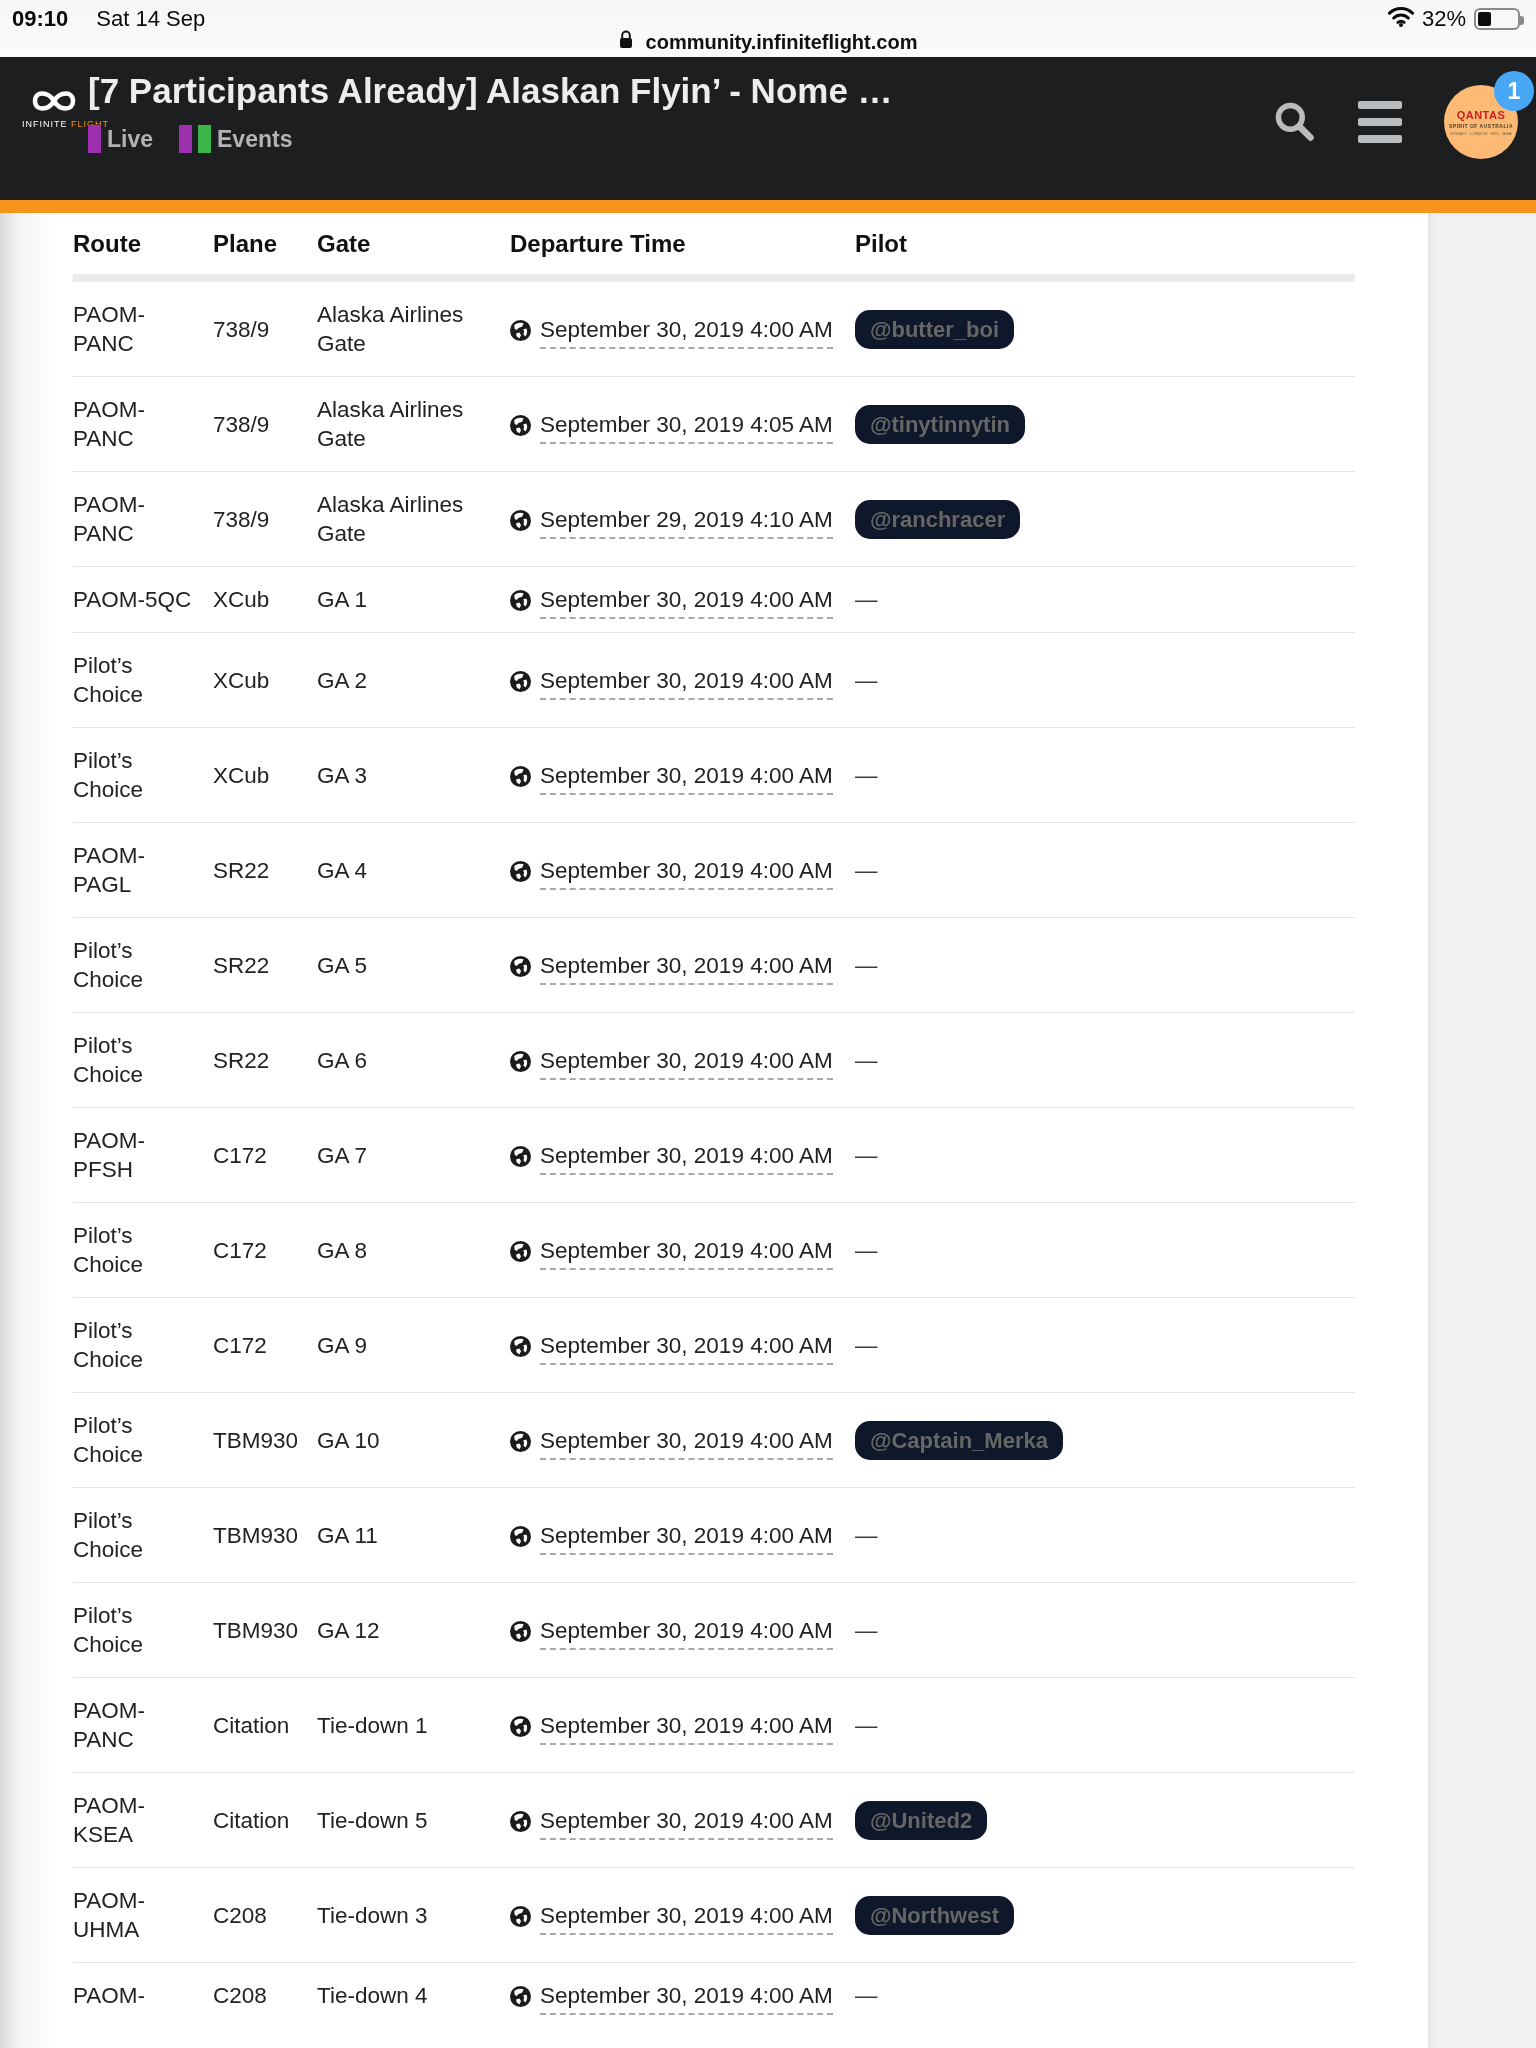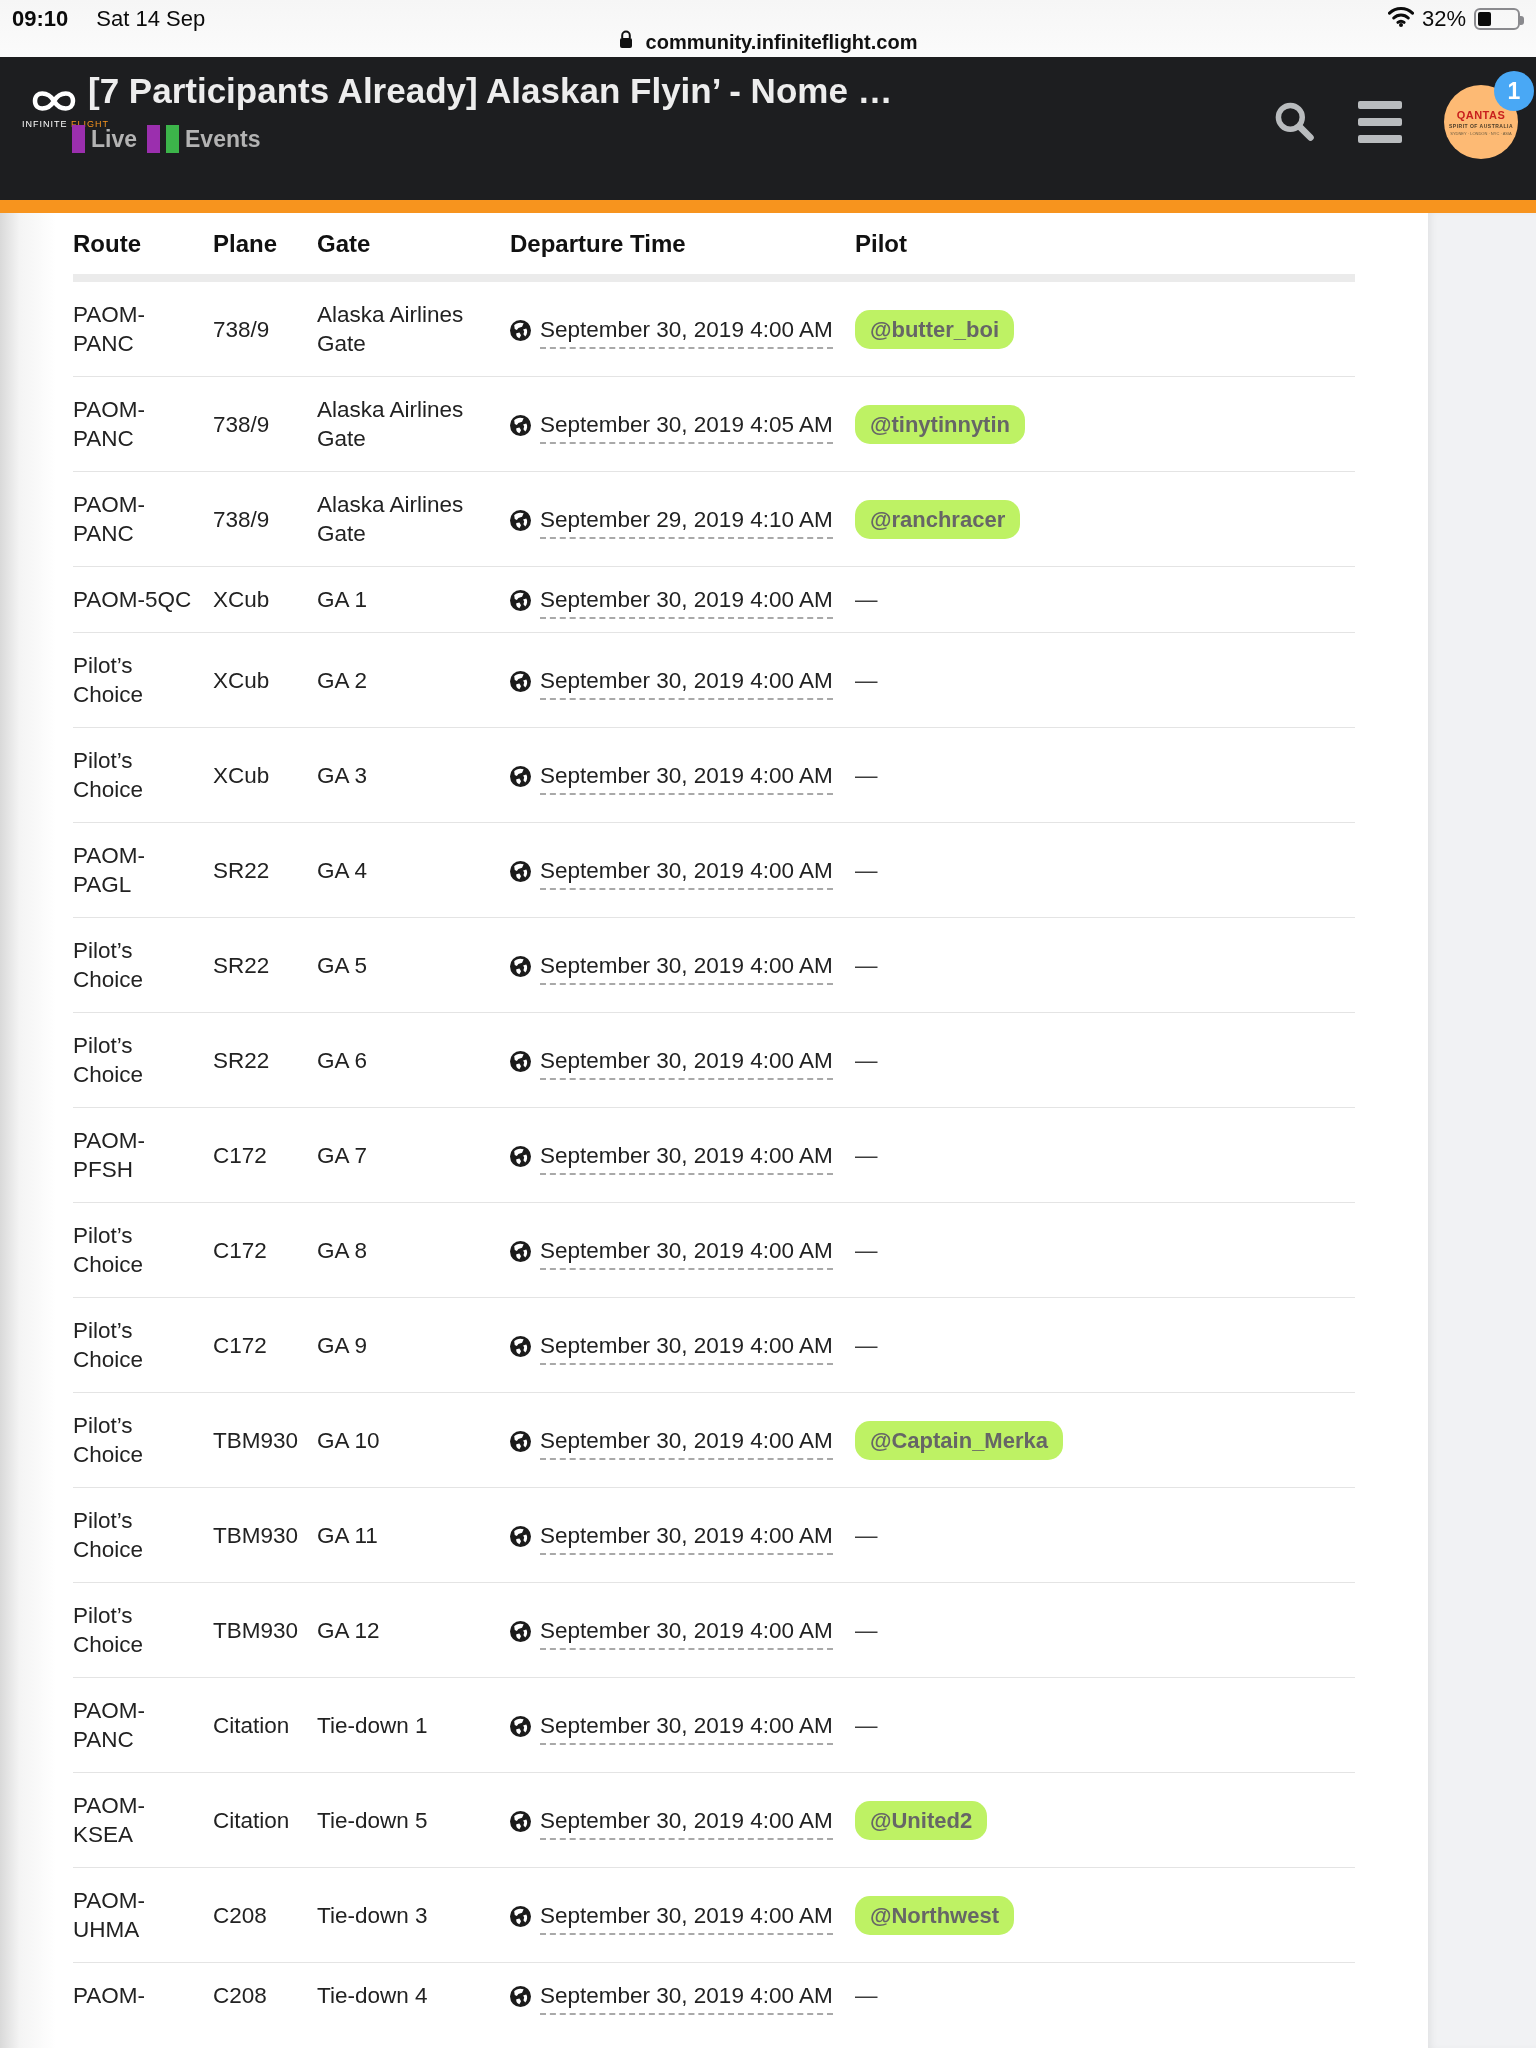--- a/index.html
+++ b/index.html
@@ -23,21 +23,21 @@
   .urlwrap { display:inline-flex; align-items:flex-end; gap:13px; font-size:20px; color:#111;font-weight:bold; }
 
   
   .dheader { position:absolute; top:57px; left:0; width:1536px; height:143px; background:#1d1e20; }
   .iflogo { position:absolute; left:22px; top:26px; width:64px; text-align:center; }
   .iflogo .mark { display:block; margin:0 auto; }
   .iflogo .wordmark { font-size:9px; font-weight:400; letter-spacing:1px; color:#fff; white-space:nowrap; }
   .iflogo .wordmark .fl { color:#f7941e; }
   .topic-title { position:absolute; left:88px; top:14px; width:1120px; font-size:35px;
                  font-weight:700; color:#ededed; white-space:nowrap; overflow:hidden; }
-  .tagsrow { position:absolute; left:72px; top:68px; display:flex; gap:10px; }
+  .tagsrow { position:absolute; left:88px; top:68px; display:flex; gap:26px; }
   .tag { display:flex; align-items:center; gap:6px; font-size:23px; font-weight:700; color:#b3b3b3; }
   .tag .sw { display:inline-block; width:13px; height:28px; }
   .hicons { position:absolute; right:18px; top:28px; display:flex; align-items:center; gap:42px; }
   .hbtn { background:none; border:none; cursor:pointer; padding:0; }
   .hamburger { display:flex; flex-direction:column; gap:9px; }
   .hamburger span { display:block; width:44px; height:8px; background:#b9bcbe; border-radius:2px; }
   .avatarwrap { position:relative; width:74px; height:74px; }
   .avatar { width:74px; height:74px; border-radius:50%; background:#fdba74;
             display:flex; flex-direction:column; align-items:center; justify-content:center;
             overflow:hidden; border:none; cursor:pointer; }
@@ -63,21 +63,21 @@
   col.c-dep { width:345px; } col.c-pilot { width:500px; }
   th { text-align:left; font-size:24px; font-weight:700; color:#111;
        padding:14px 12px 16px 0; }
   thead tr { border-bottom:8px solid #ebebeb; }
   tbody tr + tr { border-top:1px solid #e4e4e4; }
   td { font-size:22.5px; line-height:29px; padding:18px 12px 18px 0; vertical-align:middle;
        color:#222; }
   td.dep { white-space:nowrap; }
   .globe { vertical-align:-4px; margin-right:9px; }
   .datelink { border-bottom:2px dashed #a9a9a9; padding-bottom:5px; cursor:pointer;margin-top:12px; }
-  .pill { display:inline-block; background:#bef264; color:#666; font-weight:700;
+  .pill { display:inline-block; background:#0f172a; color:#666; font-weight:700;
           font-size:22px; border-radius:15px; padding:5px 15px; cursor:pointer; white-space:nowrap;}
   .dash { color:#3c3c3c; }
 </style>
 </head>
 <body>
 
 <div class="statusbar">
   <div class="sb-left">
     <span class="time">09:10</span><span class="date">Sat 14 Sep</span>
   </div>

